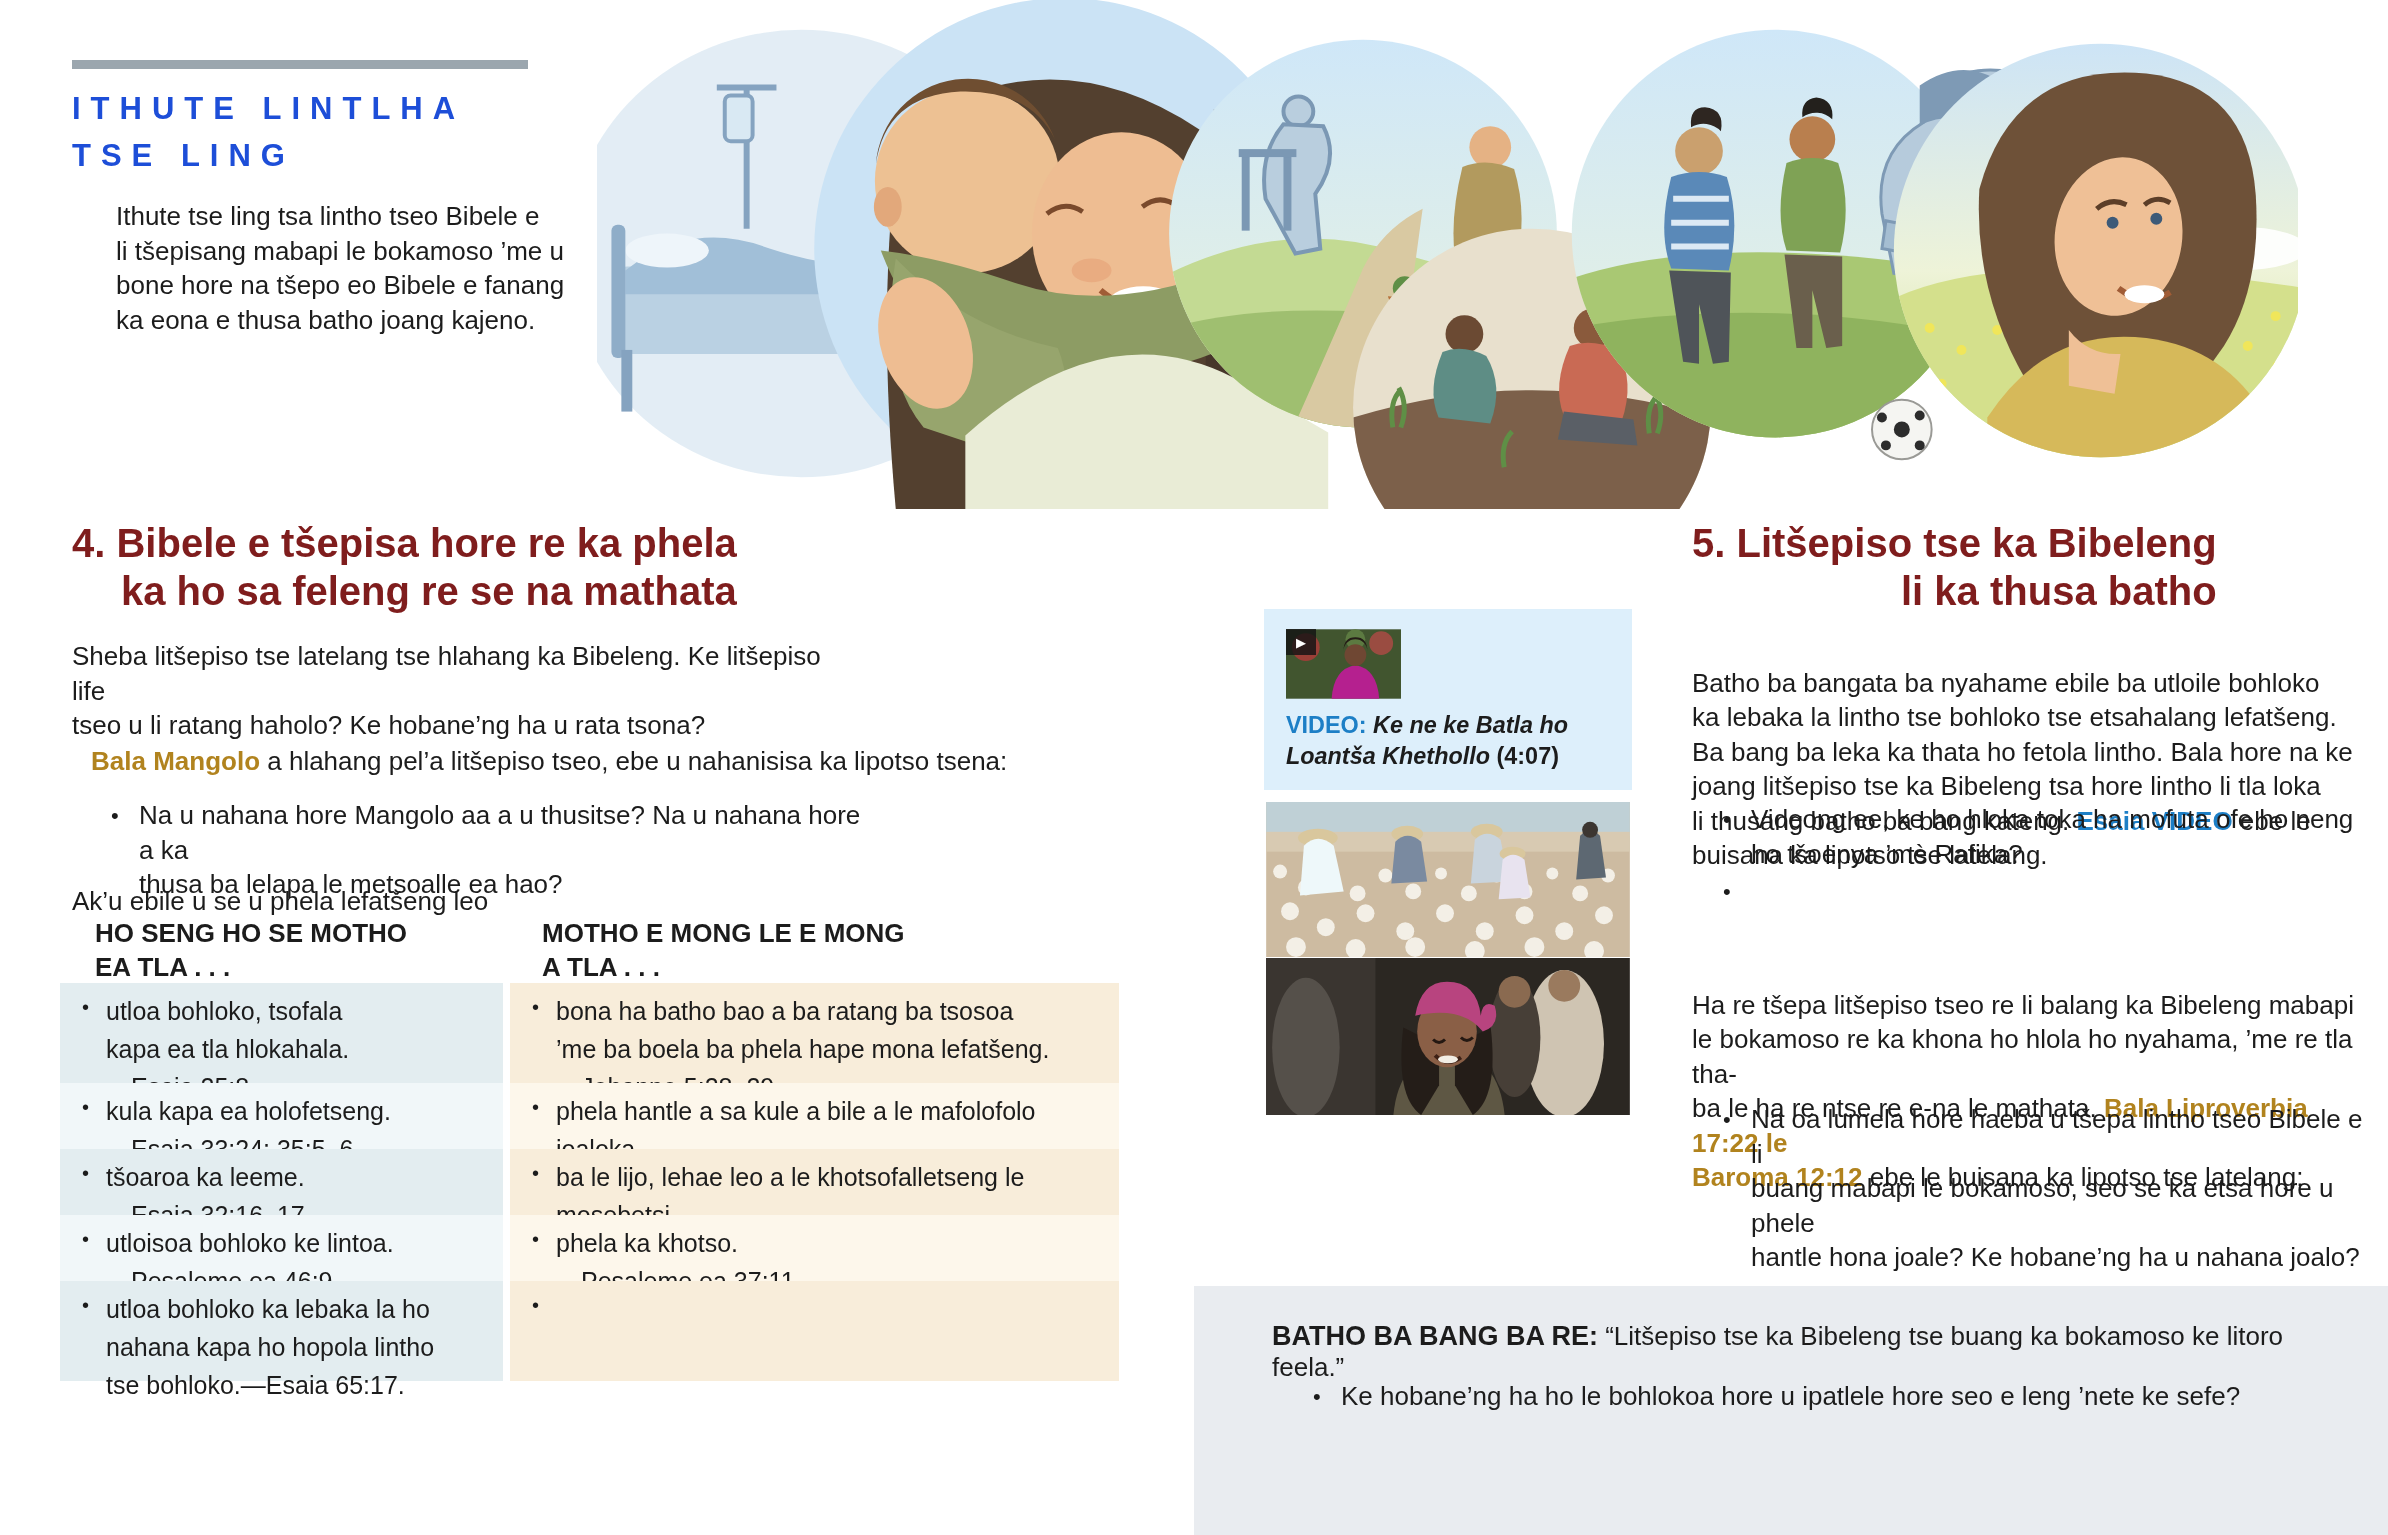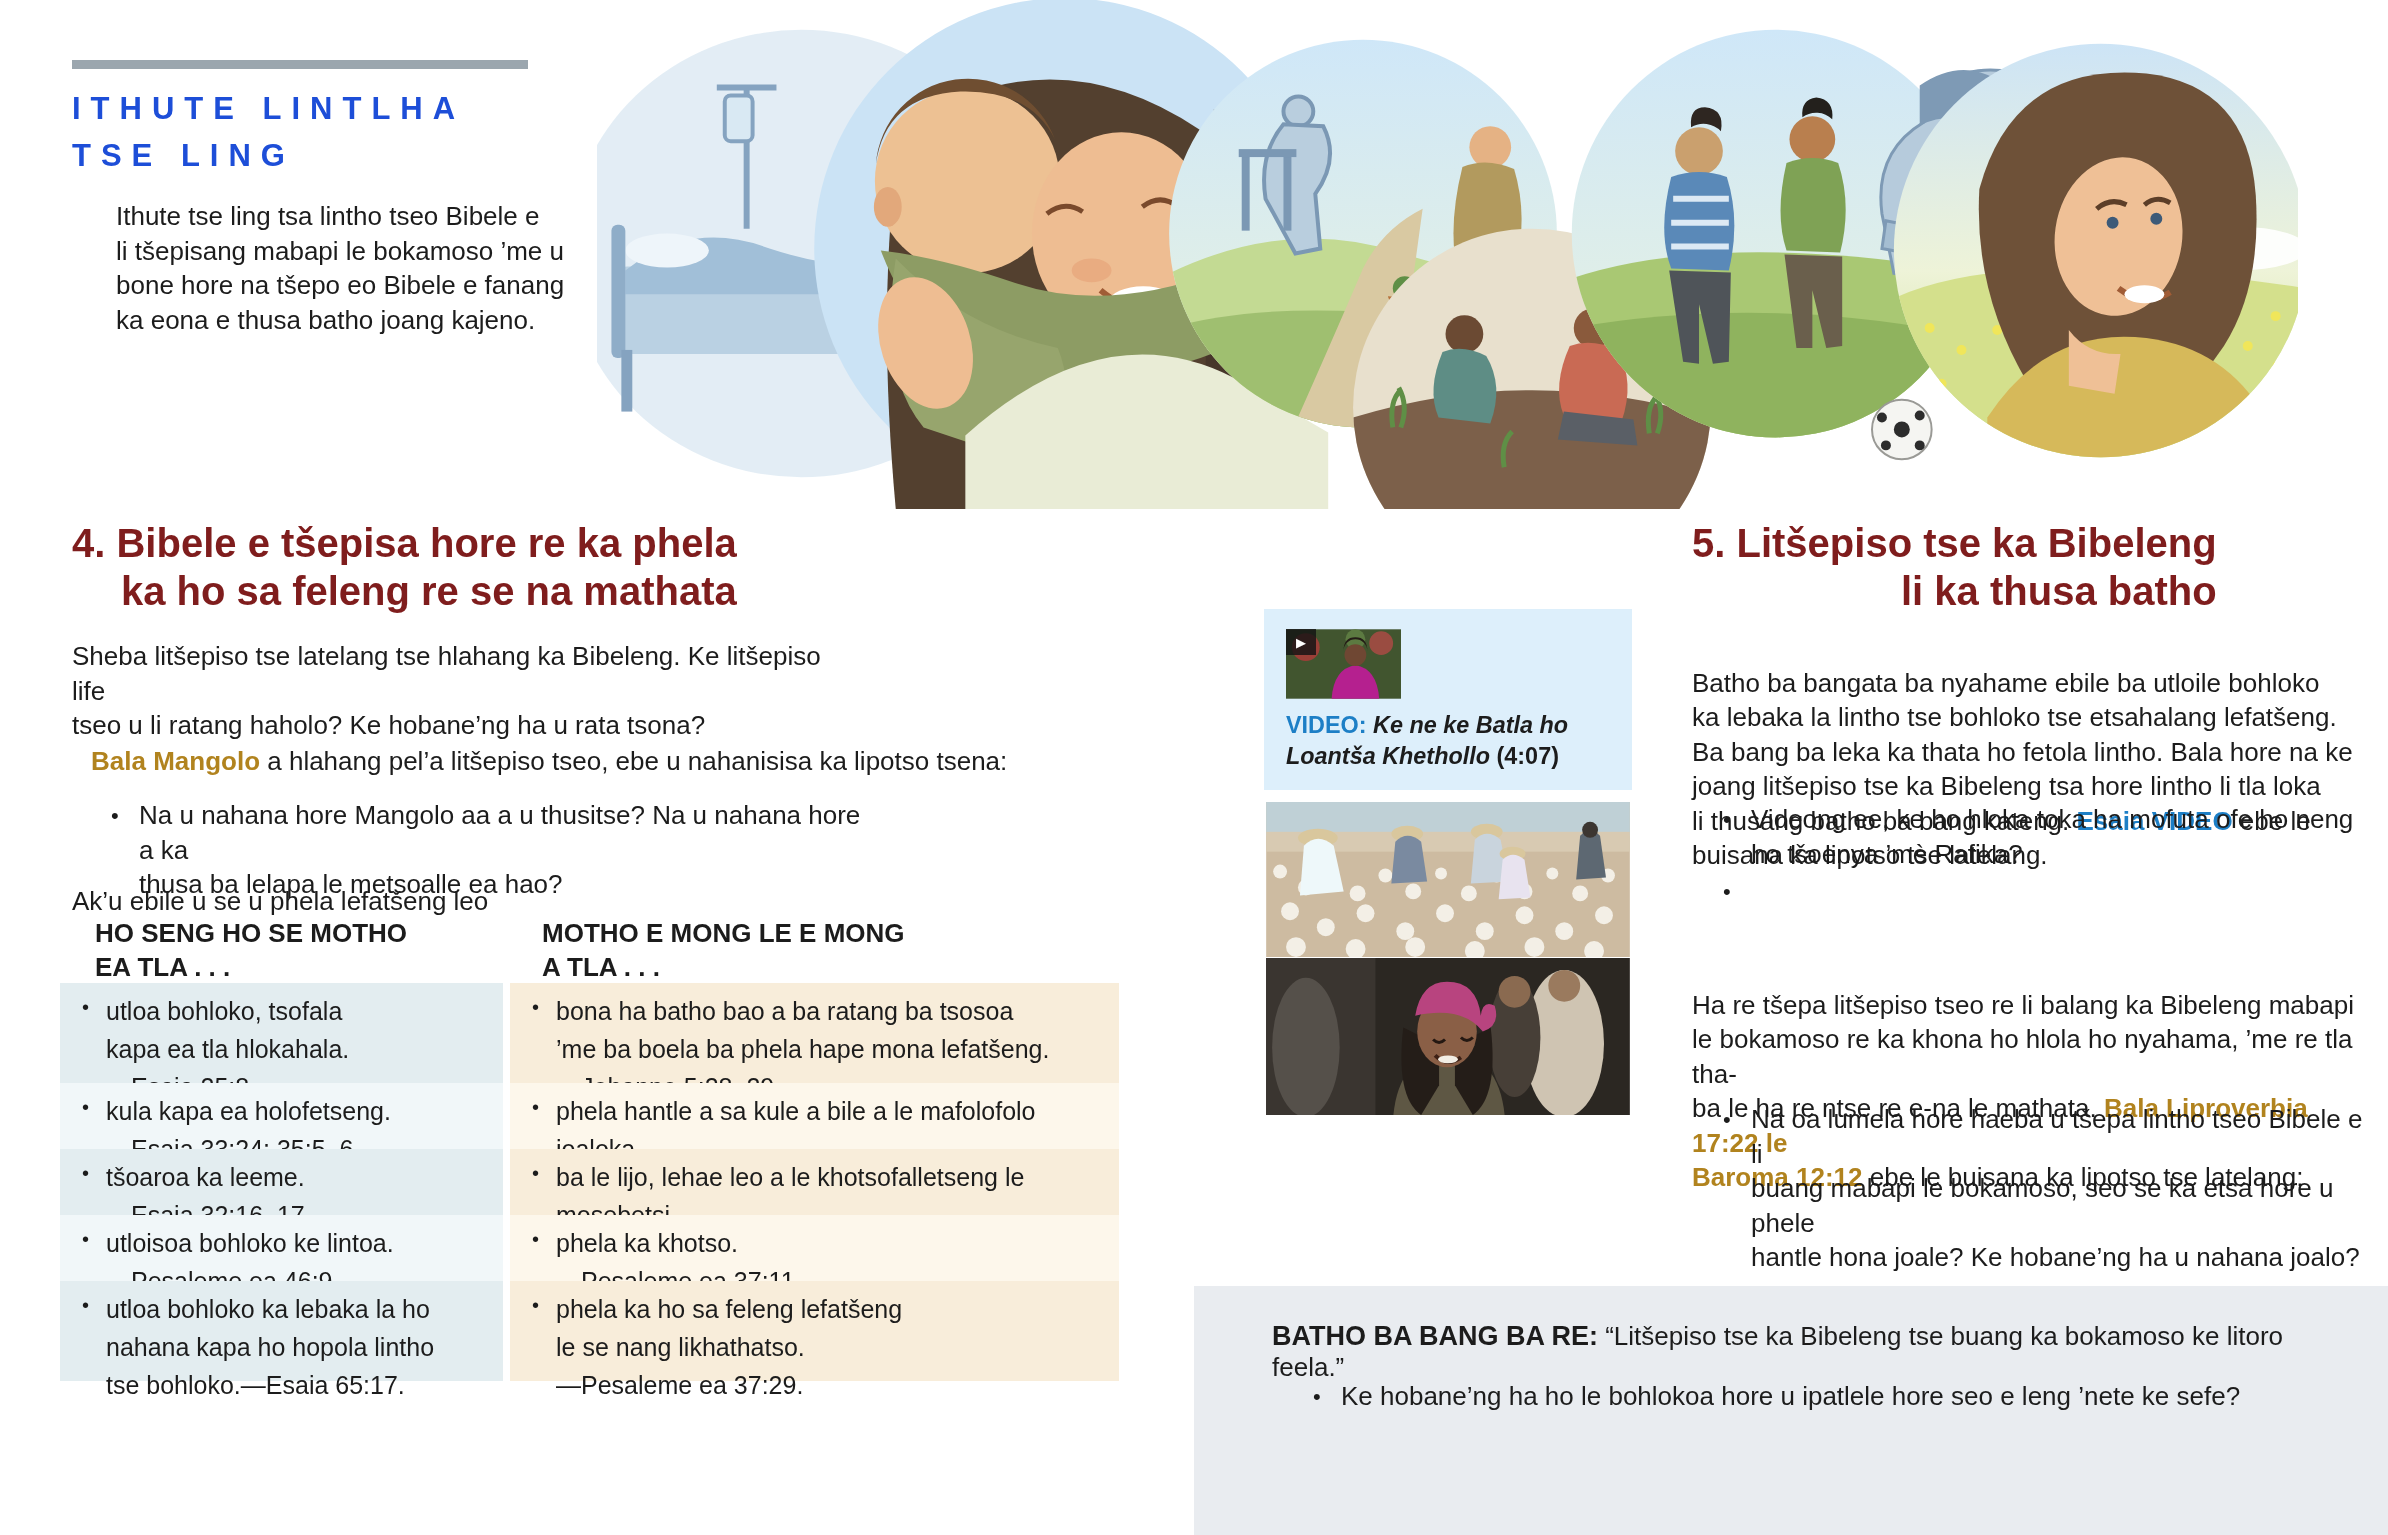--- a/index.html
+++ b/index.html
@@ -324,23 +324,20 @@
         <span class="cell">ba le lijo, lehae leo a le khotsofalletseng le mosebetsi
 o thabisang.—Pesaleme ea 72:16; Esaia 65:21, 22.</span>
       </div>
     <div class="trow c2l hD">
         <span class="dot">•</span>
         <span class="cell">phela ka khotso.
 —Pesaleme ea 37:11.</span>
       </div>
     <div class="trow c2d hE">
         <span class="dot">•</span>
-        <span class="cell">phela ka ho sa feleng lefatšeng
-le se nang likhathatso.
-—Pesaleme ea 37:29.</span>
       </div>
   </div>
 
   <div class="abs vbox"></div>
   <div class="abs vthumb">
     <svg width="115" height="70" viewBox="0 0 116 70">
       <rect width="116" height="70" fill="#41552f"></rect>
       <circle cx="20" cy="18" r="14" fill="#b23a3a" opacity="0.8"></circle>
       <circle cx="96" cy="14" r="12" fill="#c04848" opacity="0.7"></circle>
       <circle cx="70" cy="10" r="10" fill="#5c7a41"></circle>

